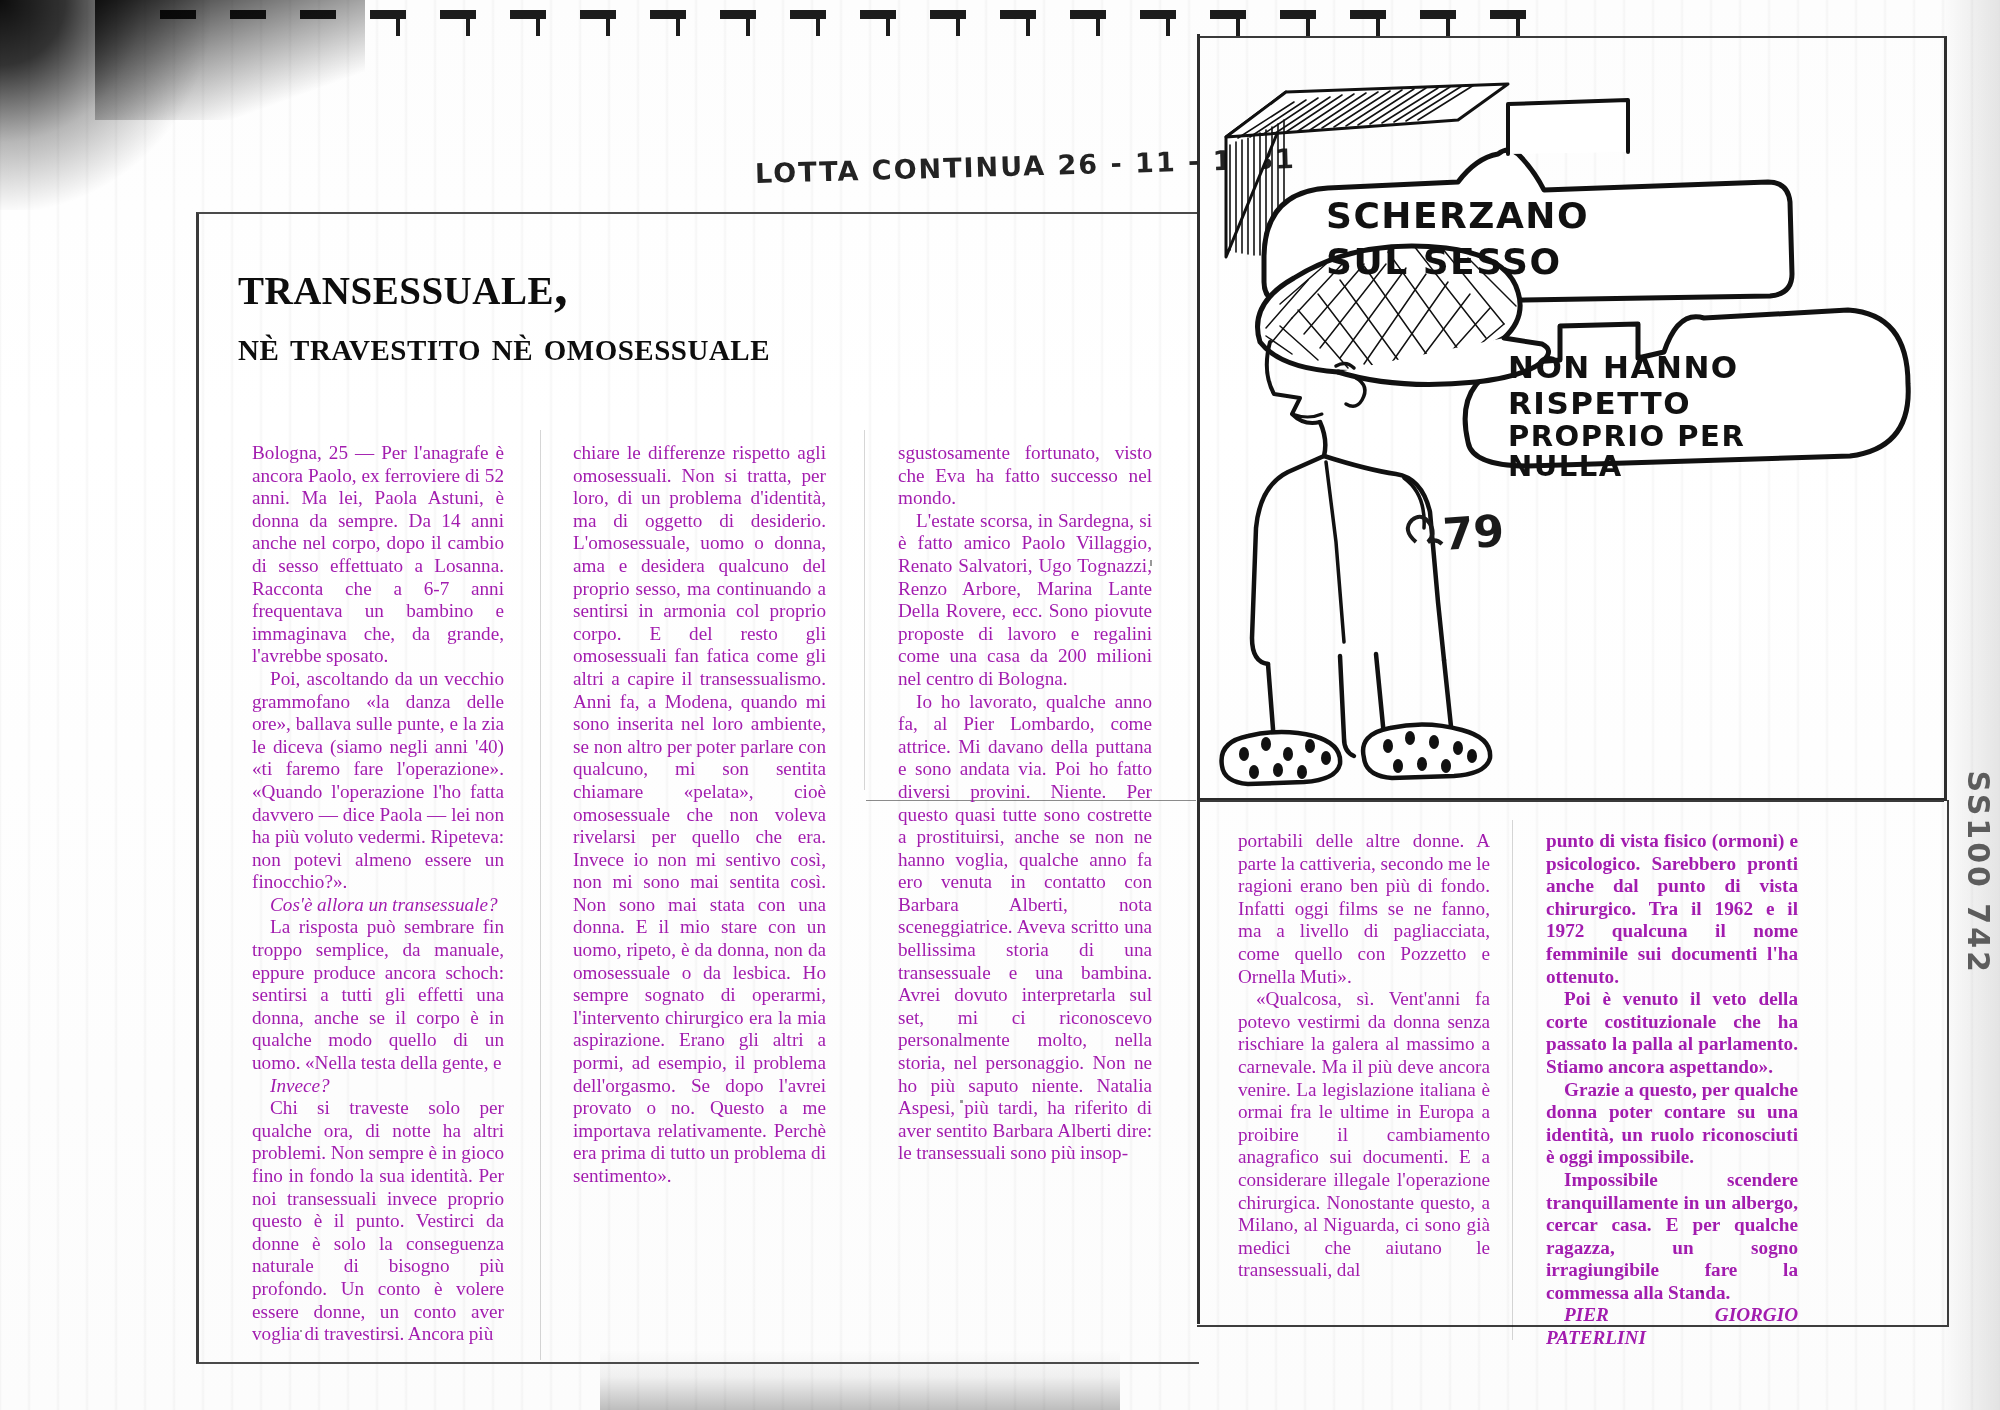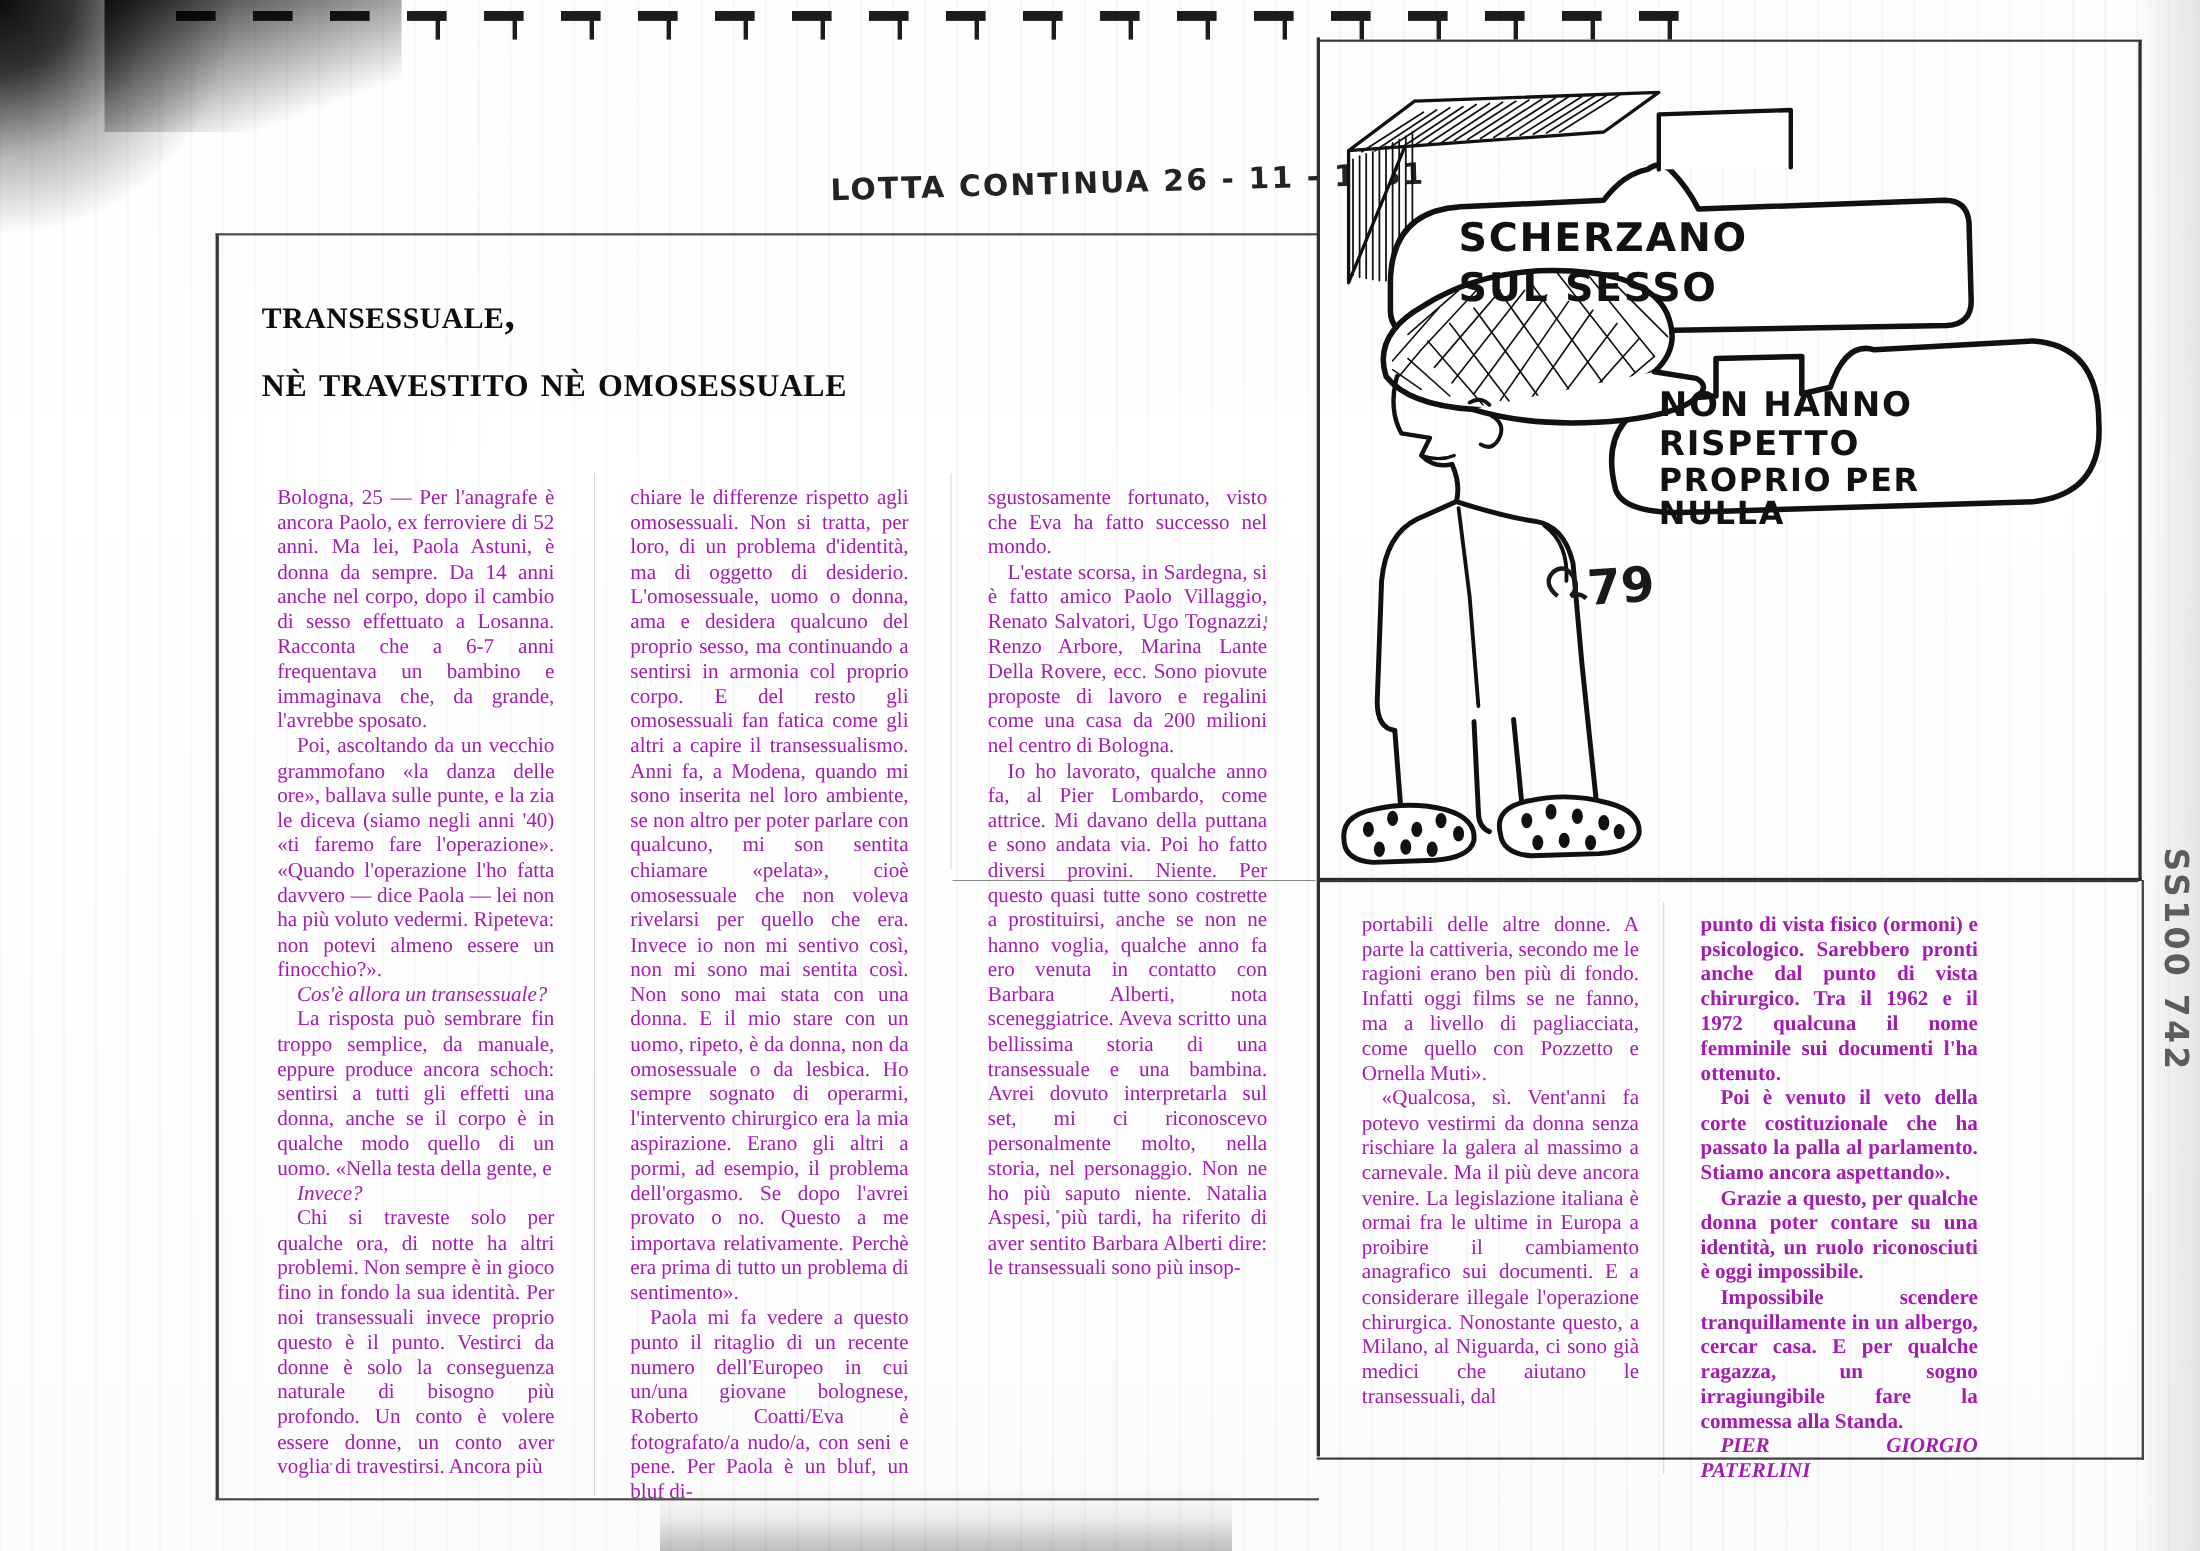--- a/index.html
+++ b/index.html
@@ -123,21 +123,21 @@
     font-family: "Liberation Serif", serif;
     font-weight: 700;
     font-size: 54px;
     line-height: 56px;
     letter-spacing: 0.5px;
     font-variant: small-caps;
     text-transform: lowercase;
     color: #0d0d0d;
     white-space: nowrap;
   }
-  #headline .hl.l1 { font-size: 38px; }
+  #headline .hl.l1 { font-size: 55px; }
   #headline .hl.l2 { font-size: 41px; margin-top: 4px; }
 
   
   .col {
     position: absolute;
     font-family: "Liberation Serif", serif;
     font-size: 19.2px;
     line-height: 22.6px;
     text-align: justify;
     color: #a21caf;
@@ -270,21 +270,20 @@
     <p class="noind">Bologna, 25 — Per l'anagrafe è ancora Paolo, ex ferroviere di 52 anni. Ma lei, Paola Astuni, è donna da sempre. Da 14 anni anche nel corpo, dopo il cambio di sesso effettuato a Losanna. Racconta che a 6-7 anni frequentava un bambino e immaginava che, da grande, l'avrebbe sposato.</p>
     <p>Poi, ascoltando da un vecchio grammofano «la danza delle ore», ballava sulle punte, e la zia le diceva (siamo negli anni '40) «ti faremo fare l'operazione». «Quando l'operazione l'ho fatta davvero — dice Paola — lei non ha più voluto vedermi. Ripeteva: non potevi almeno essere un finocchio?».</p>
     <p class="ital">Cos'è allora un transessuale?</p>
     <p>La risposta può sembrare fin troppo semplice, da manuale, eppure produce ancora schoch: sentirsi a tutti gli effetti una donna, anche se il corpo è in qualche modo quello di un uomo. «Nella testa della gente, e</p>
     <p class="ital">Invece?</p>
     <p>Chi si traveste solo per qualche ora, di notte ha altri problemi. Non sempre è in gioco fino in fondo la sua identità. Per noi transessuali invece proprio questo è il punto. Vestirci da donne è solo la conseguenza naturale di bisogno più profondo. Un conto è volere essere donne, un conto aver voglia di travestirsi. Ancora più</p>
   </div>
 
   <div id="col2" class="col">
     <p class="noind">chiare le differenze rispetto agli omosessuali. Non si tratta, per loro, di un problema d'identità, ma di oggetto di desiderio. L'omosessuale, uomo o donna, ama e desidera qualcuno del proprio sesso, ma continuando a sentirsi in armonia col proprio corpo. E del resto gli omosessuali fan fatica come gli altri a capire il transessualismo. Anni fa, a Modena, quando mi sono inserita nel loro ambiente, se non altro per poter parlare con qualcuno, mi son sentita chiamare «pelata», cioè omosessuale che non voleva rivelarsi per quello che era. Invece io non mi sentivo così, non mi sono mai sentita così. Non sono mai stata con una donna. E il mio stare con un uomo, ripeto, è da donna, non da omosessuale o da lesbica. Ho sempre sognato di operarmi, l'intervento chirurgico era la mia aspirazione. Erano gli altri a pormi, ad esempio, il problema dell'orgasmo. Se dopo l'avrei provato o no. Questo a me importava relativamente. Perchè era prima di tutto un problema di sentimento».</p>
-    <p>Paola mi fa vedere a questo punto il ritaglio di un recente numero dell'Europeo in cui un/una giovane bolognese, Roberto Coatti/Eva è fotografato/a nudo/a, con seni e pene. Per Paola è un bluf, un bluf di-</p>
   </div>
 
   <div id="col3" class="col">
     <p class="noind">sgustosamente fortunato, visto che Eva ha fatto successo nel mondo.</p>
     <p>L'estate scorsa, in Sardegna, si è fatto amico Paolo Villaggio, Renato Salvatori, Ugo Tognazzi, Renzo Arbore, Marina Lante Della Rovere, ecc. Sono piovute proposte di lavoro e regalini come una casa da 200 milioni nel centro di Bologna.</p>
     <p>Io ho lavorato, qualche anno fa, al Pier Lombardo, come attrice. Mi davano della puttana e sono andata via. Poi ho fatto diversi provini. Niente. Per questo quasi tutte sono costrette a prostituirsi, anche se non ne hanno voglia, qualche anno fa ero venuta in contatto con Barbara Alberti, nota sceneggiatrice. Aveva scritto una bellissima storia di una transessuale e una bambina. Avrei dovuto interpretarla sul set, mi ci riconoscevo personalmente molto, nella storia, nel personaggio. Non ne ho più saputo niente. Natalia Aspesi, più tardi, ha riferito di aver sentito Barbara Alberti dire: le transessuali sono più insop-</p>
   </div>
 
   <div id="col4" class="col">
     <p class="noind">portabili delle altre donne. A parte la cattiveria, secondo me le ragioni erano ben più di fondo. Infatti oggi films se ne fanno, ma a livello di pagliacciata, come quello con Pozzetto e Ornella Muti».</p>

